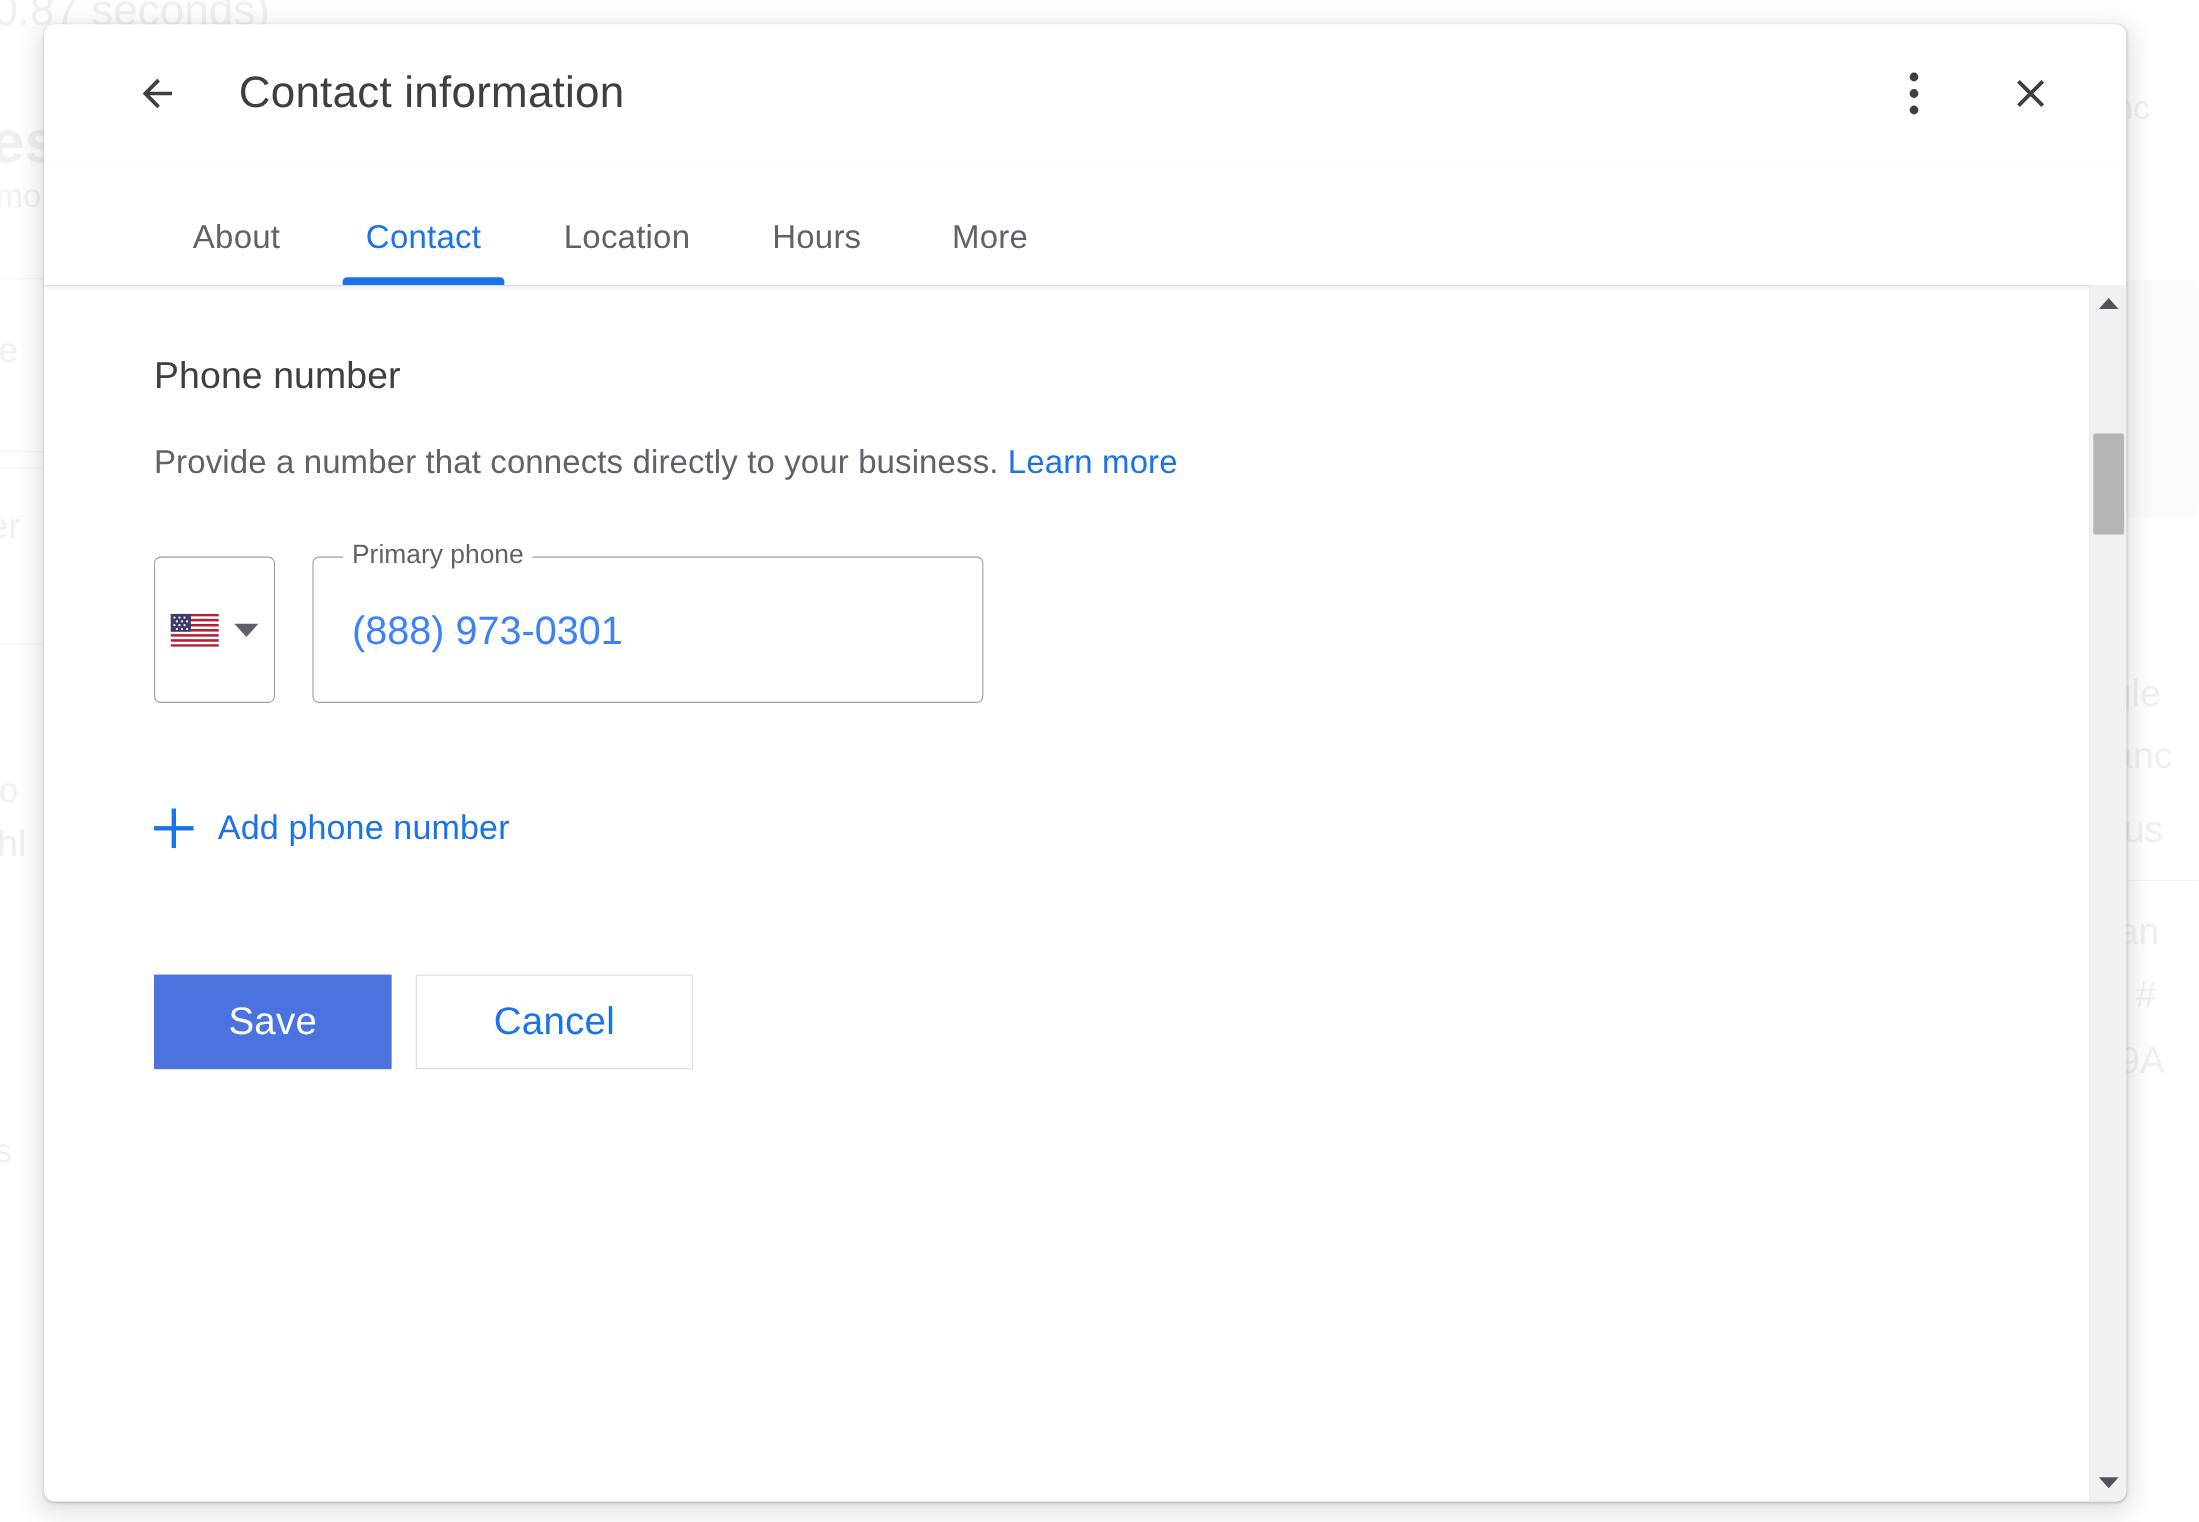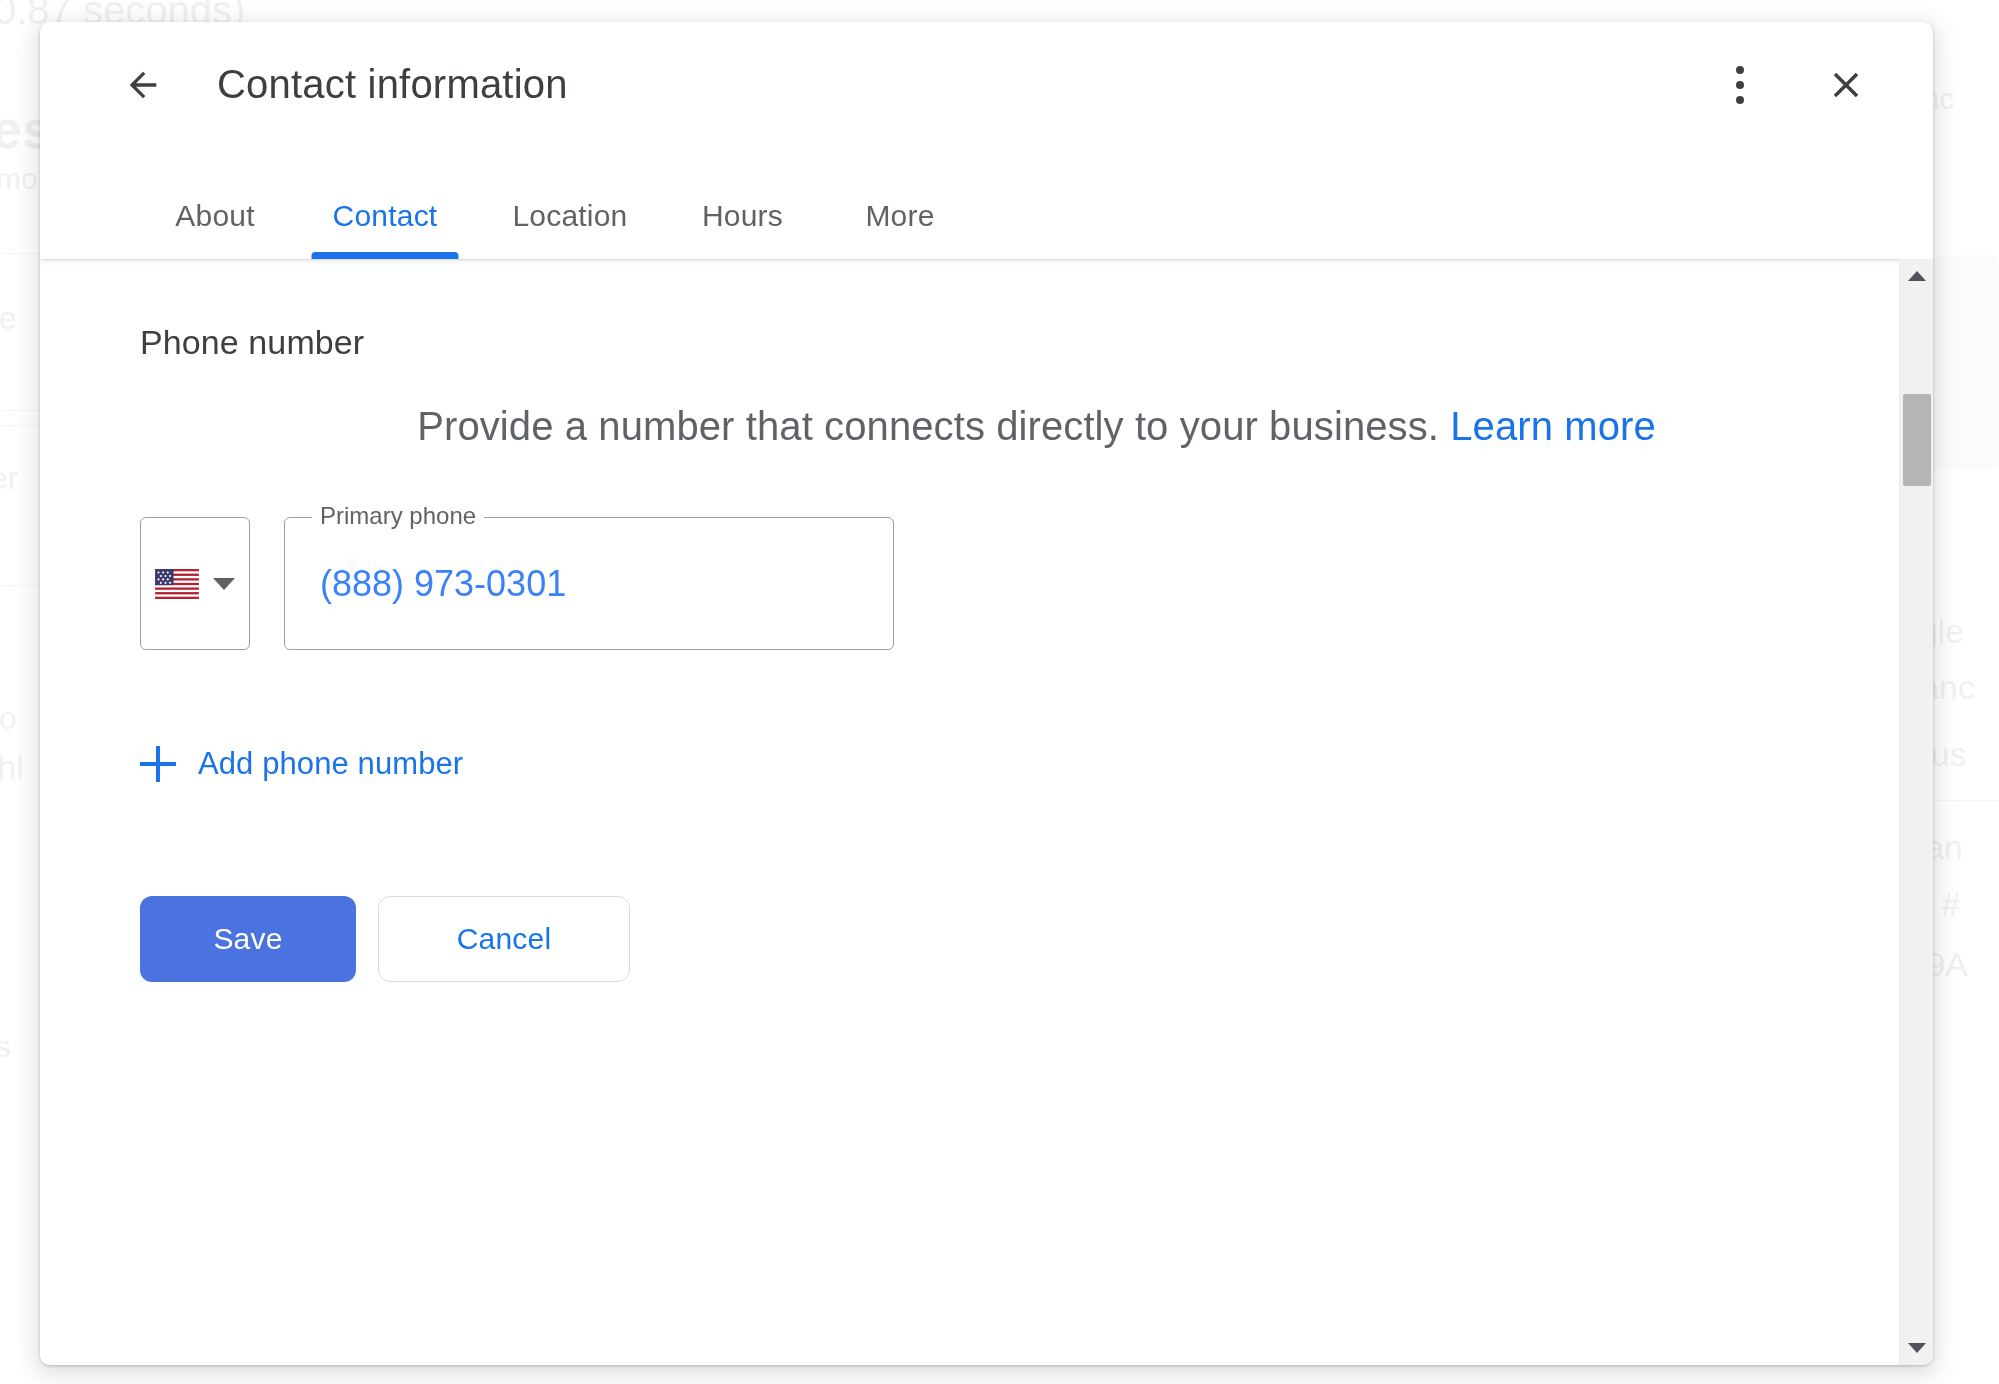--- a/index.html
+++ b/index.html
@@ -153,25 +153,24 @@
     box-sizing: border-box;
   }
   .section-title {
     font-size: 34px;
     color: #3c4043;
     font-weight: 400;
     margin: 0 0 42px 0;
     letter-spacing: .1px;
   }
   .section-desc {
-    font-size: 40px;
+    font-size: 30px;
     color: #5f6368;
     margin: 0 0 68px 0;
     letter-spacing: .1px;
-    text-align: center;
   }
   .link {
     color: #1a73e8;
     cursor: pointer;
     text-decoration: none;
   }
 
   
   .phone-row {
     display: flex;
@@ -283,22 +282,22 @@
   .plus::after { top: 0; bottom: 0; left: 16px; width: 4px; }
 
   .actions {
     display: flex;
     align-items: center;
     gap: 22px;
     margin-top: 110px;
   }
   .btn {
     height: 86px;
-    border-radius: 12px;
-    font-size: 30px;
+    border-radius: 0;
+    font-size: 35px;
     font-weight: 500;
     display: flex;
     align-items: center;
     justify-content: center;
     cursor: pointer;
     box-sizing: border-box;
     letter-spacing: .2px;
     font-family: "Liberation Sans", sans-serif;
     border: 0;
   }

